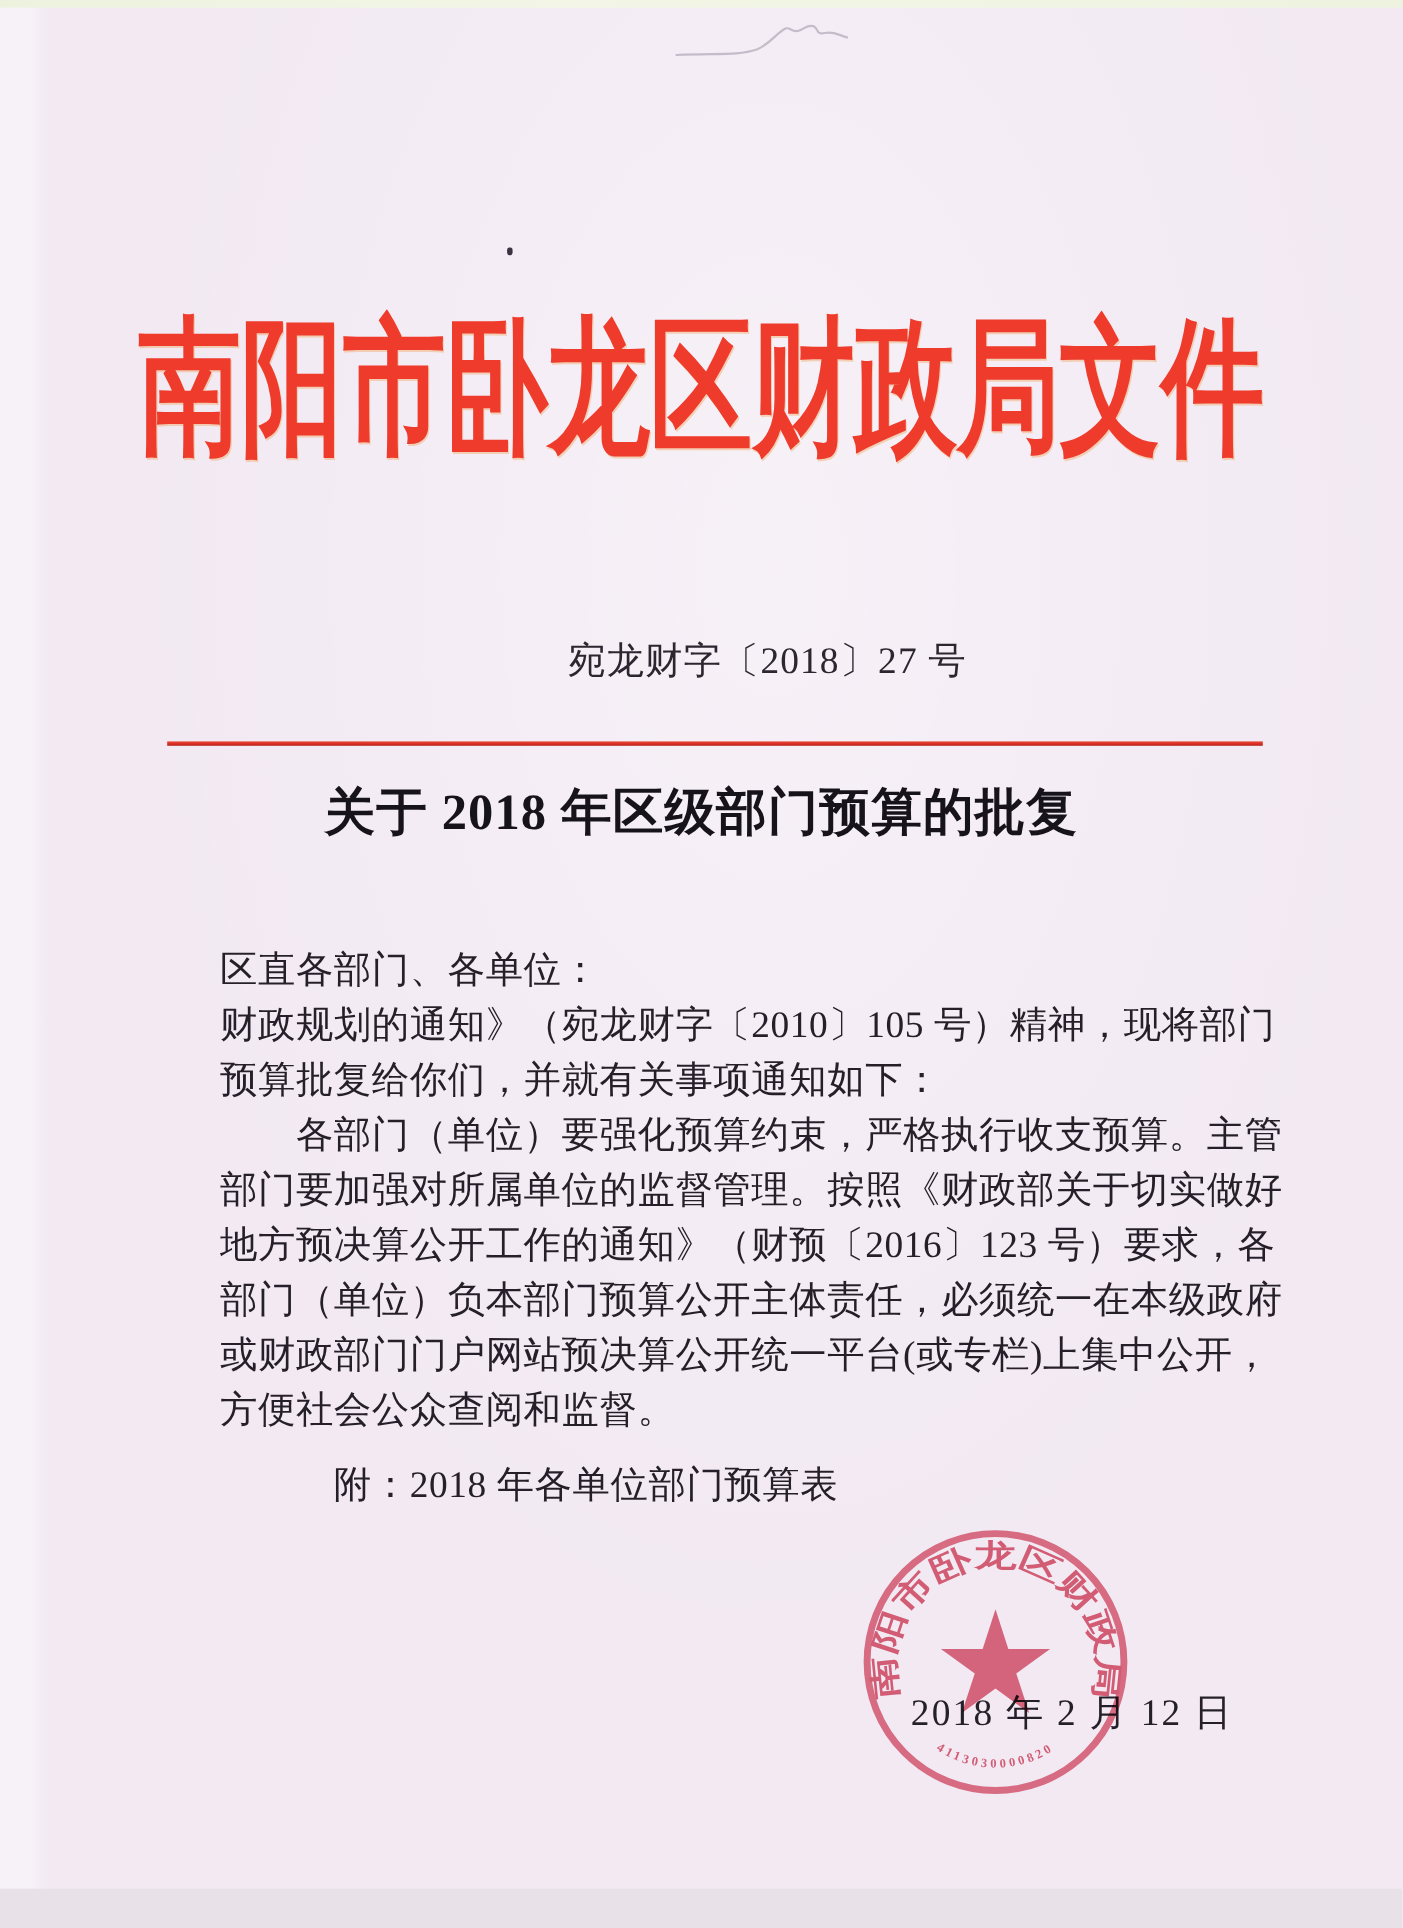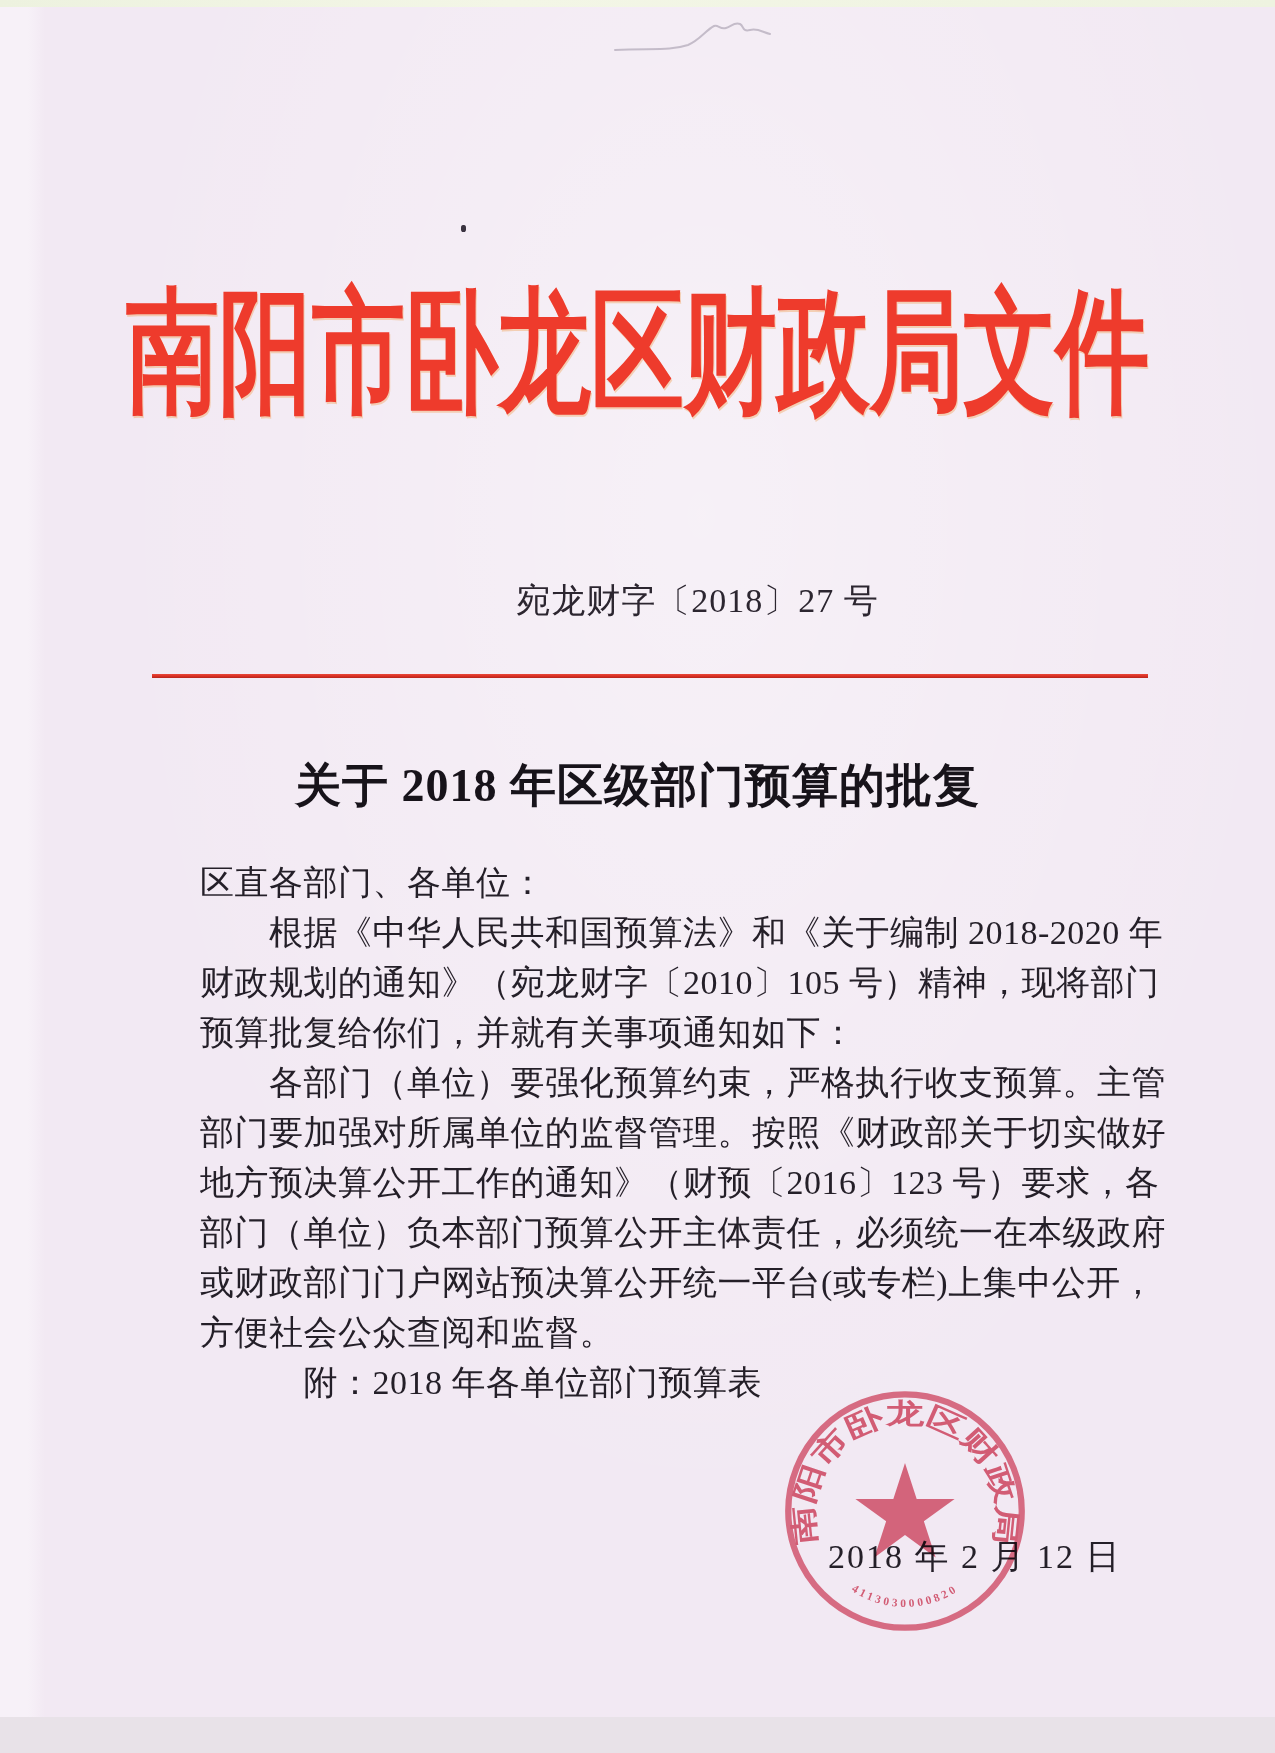--- a/index.html
+++ b/index.html
@@ -61,31 +61,30 @@
     position: absolute; left: 152px; top: 674px; width: 996px; height: 4px;
     background: linear-gradient(180deg, #e8483a 0%, var(--rule-red) 55%, #b3251c 100%);
   }
   .doc-title {
     position: absolute; left: 0; top: 708px; width: 100%;
     text-align: center;
     font-size: 46px;
     font-weight: bold;
     color: #17131a;
     letter-spacing: 1px;
-    margin-top: 47px;
   }
   .body-text {
     position: absolute; left: 200px; top: 858px; width: 895px;
     font-size: 34px;
     line-height: 50px;
     color: #241f28;
     letter-spacing: 0.5px;
   }
   .body-line { white-space: nowrap; }
-  .attachment-line { }
+  .attachment-line { margin-top: 18px; }
   .date-line {
     position: absolute; left: 828px; top: 1534px;
     font-size: 34px;
     color: #241f28;
     letter-spacing: 2px;
     white-space: nowrap;
     text-align: center;
   }
   .seal {
     position: absolute; left: 782px; top: 1388px; width: 246px; height: 246px;
@@ -115,21 +114,20 @@
   <div class="header-title">南阳市卧龙区财政局文件</div>
 
   <div class="doc-number">宛龙财字〔2018〕27 号</div>
 
   <div class="red-rule"></div>
 
   <div class="doc-title">关于 2018 年区级部门预算的批复</div>
 
   <div class="body-text">
     <div class="body-line">区直各部门、各单位：</div>
-    <div class="body-line">　　根据《中华人民共和国预算法》和《关于编制 2018-2020 年</div>
     <div class="body-line">财政规划的通知》（宛龙财字〔2010〕105 号）精神，现将部门</div>
     <div class="body-line">预算批复给你们，并就有关事项通知如下：</div>
     <div class="body-line">　　各部门（单位）要强化预算约束，严格执行收支预算。主管</div>
     <div class="body-line">部门要加强对所属单位的监督管理。按照《财政部关于切实做好</div>
     <div class="body-line">地方预决算公开工作的通知》（财预〔2016〕123 号）要求，各</div>
     <div class="body-line">部门（单位）负本部门预算公开主体责任，必须统一在本级政府</div>
     <div class="body-line">或财政部门门户网站预决算公开统一平台(或专栏)上集中公开，</div>
     <div class="body-line">方便社会公众查阅和监督。</div>
     <div class="body-line attachment-line">　　　附：2018 年各单位部门预算表</div>
   </div>

